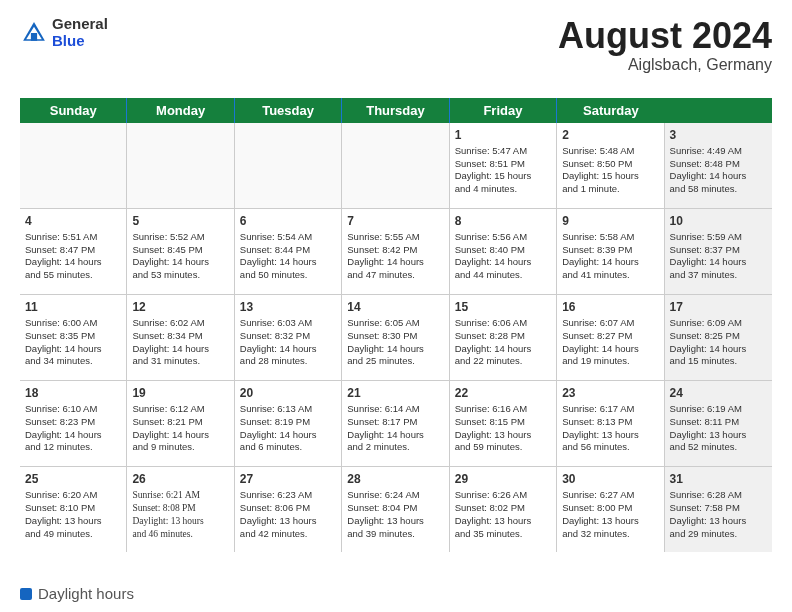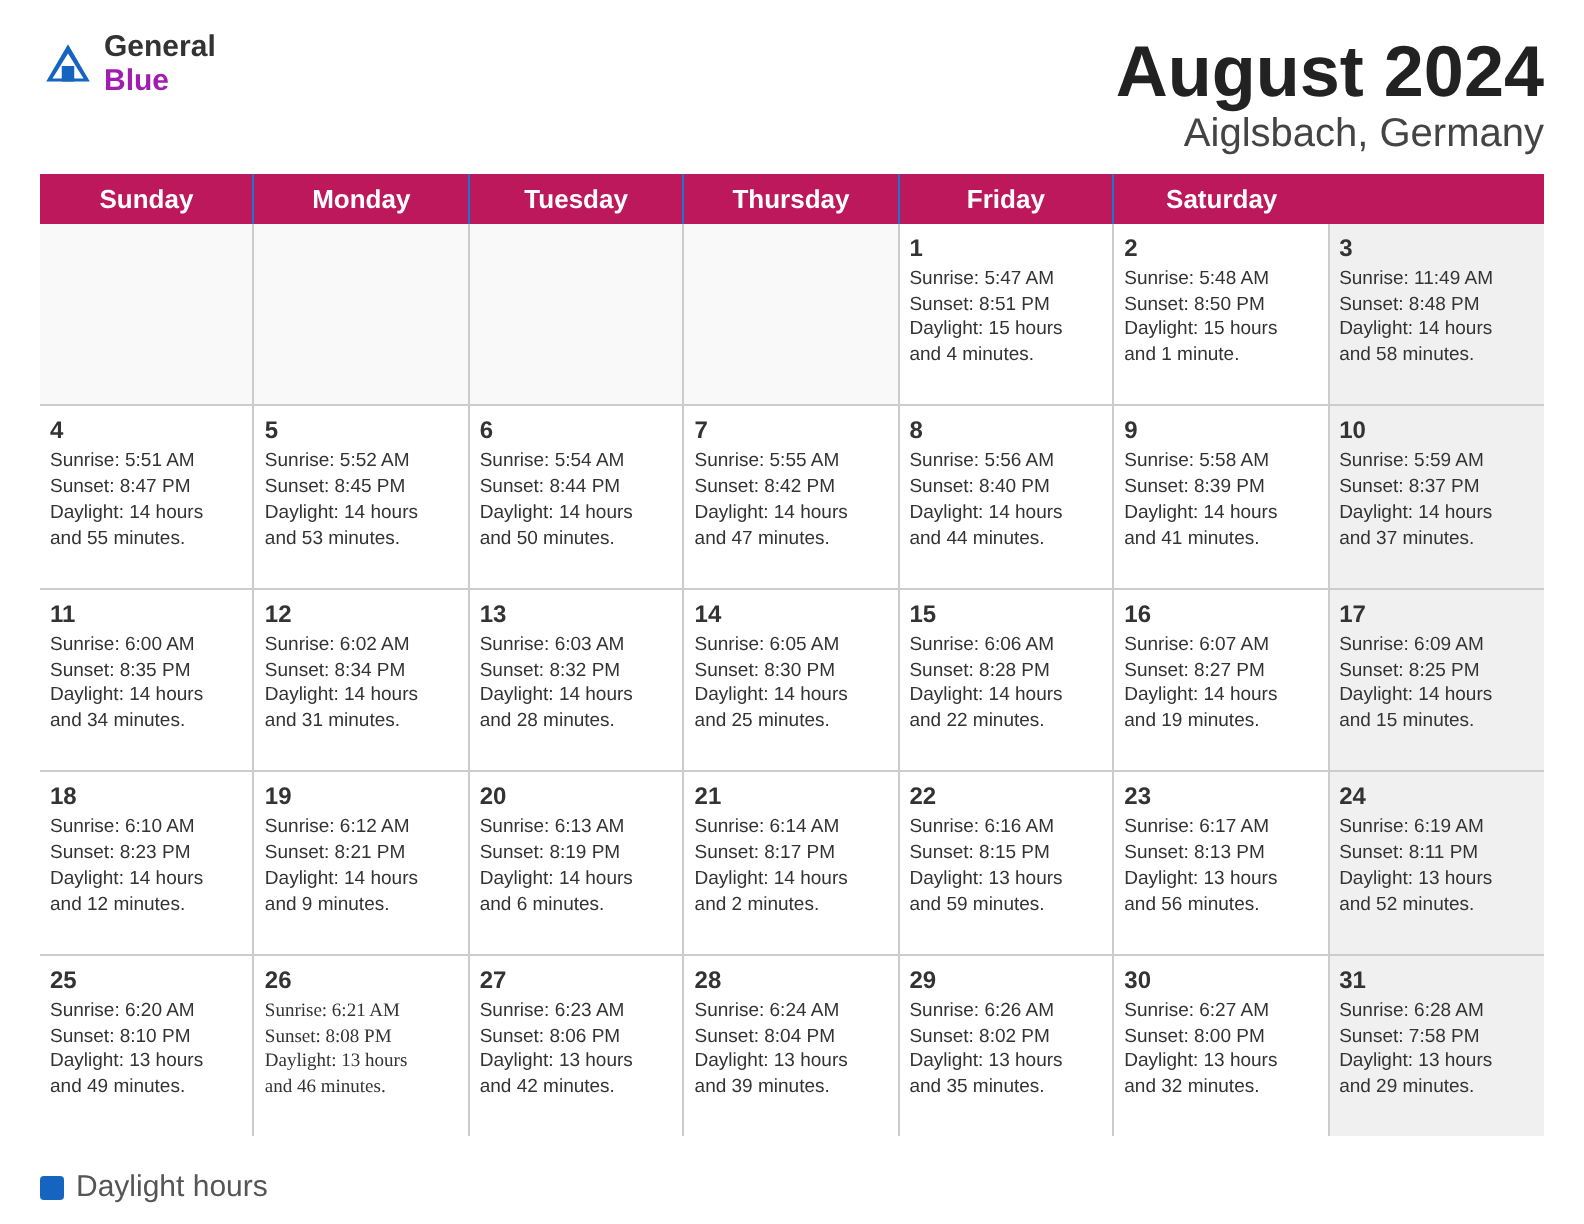--- a/index.html
+++ b/index.html
@@ -9,20 +9,21 @@
       width: 792px;
       height: 612px;
       overflow: hidden;
     }
     .page {
       width: 792px;
       height: 612px;
       padding: 16px 20px 10px 20px;
       display: flex;
       flex-direction: column;
+      gap: 16px;
     }
     .header {
       display: flex;
       justify-content: space-between;
       align-items: flex-start;
       margin-bottom: 8px;
     }
     .logo {
       display: flex;
       align-items: center;
@@ -35,32 +36,32 @@
     .title-block {
       text-align: right;
     }
     .month-year {
       font-size: 36px;
       font-weight: bold;
       color: #222;
       line-height: 1.1;
     }
     .location {
-      font-size: 20px;
+      font-size: 16px;
       color: #444;
     }
     .calendar {
       flex: 1;
       display: flex;
       flex-direction: column;
     }
     .cal-header {
       display: grid;
       grid-template-columns: repeat(7, 1fr);
-      background: #be185d;
+      background: #15803d;
     }
     .cal-header-cell {
       color: #fff;
       font-size: 13px;
       font-weight: bold;
       text-align: center;
       padding: 5px 2px;
       border-right: 1px solid #1976d2;
     }
     .cal-header-cell:last-child { border-right: none; }
@@ -118,21 +119,21 @@
   <div class="header">
     <div class="logo">
       <svg class="logo-icon" viewBox="0 0 36 36">
         <rect x="0" y="0" width="36" height="36" fill="white"></rect>
         <polygon points="18,4 32,28 4,28" fill="#1565c0"></polygon>
         <polygon points="18,10 28,26 8,26" fill="white"></polygon>
         <rect x="14" y="18" width="8" height="10" fill="#1565c0"></rect>
       </svg>
       <div style="display:flex;flex-direction:column;line-height:1.1;">
         <span style="font-size:15px;font-weight:bold;color:#333;">General</span>
-        <span style="font-size:15px;font-weight:bold;color:#a21caf;">Blue</span>
+        <span style="font-size:15px;font-weight:bold;color:#1d4ed8;">Blue</span>
       </div>
     </div>
     <div class="title-block">
       <div class="month-year">August 2024</div>
       <div class="location">Aiglsbach, Germany</div>
     </div>
   </div>
 
   <div class="calendar">
     <div class="cal-header">
@@ -150,21 +151,21 @@
           <div class="cal-cell empty"></div>
           <div class="cal-cell empty"></div>
           <div class="cal-cell"><span class="day-num">1</span><span style="white-space: pre-line;">Sunrise: 5:47 AM
 Sunset: 8:51 PM
 Daylight: 15 hours
 and 4 minutes.</span></div>
           <div class="cal-cell"><span class="day-num">2</span><span style="white-space: pre-line;">Sunrise: 5:48 AM
 Sunset: 8:50 PM
 Daylight: 15 hours
 and 1 minute.</span></div>
-          <div class="cal-cell shaded"><span class="day-num">3</span><span style="white-space: pre-line;">Sunrise: 11:49 AM
+          <div class="cal-cell shaded"><span class="day-num">3</span><span style="white-space: pre-line;">Sunrise: 4:49 AM
 Sunset: 8:48 PM
 Daylight: 14 hours
 and 58 minutes.</span></div>
         </div>
         <div class="cal-row">
           <div class="cal-cell"><span class="day-num">4</span><span style="white-space: pre-line;">Sunrise: 5:51 AM
 Sunset: 8:47 PM
 Daylight: 14 hours
 and 55 minutes.</span></div>
           <div class="cal-cell"><span class="day-num">5</span><span style="white-space: pre-line;">Sunrise: 5:52 AM

